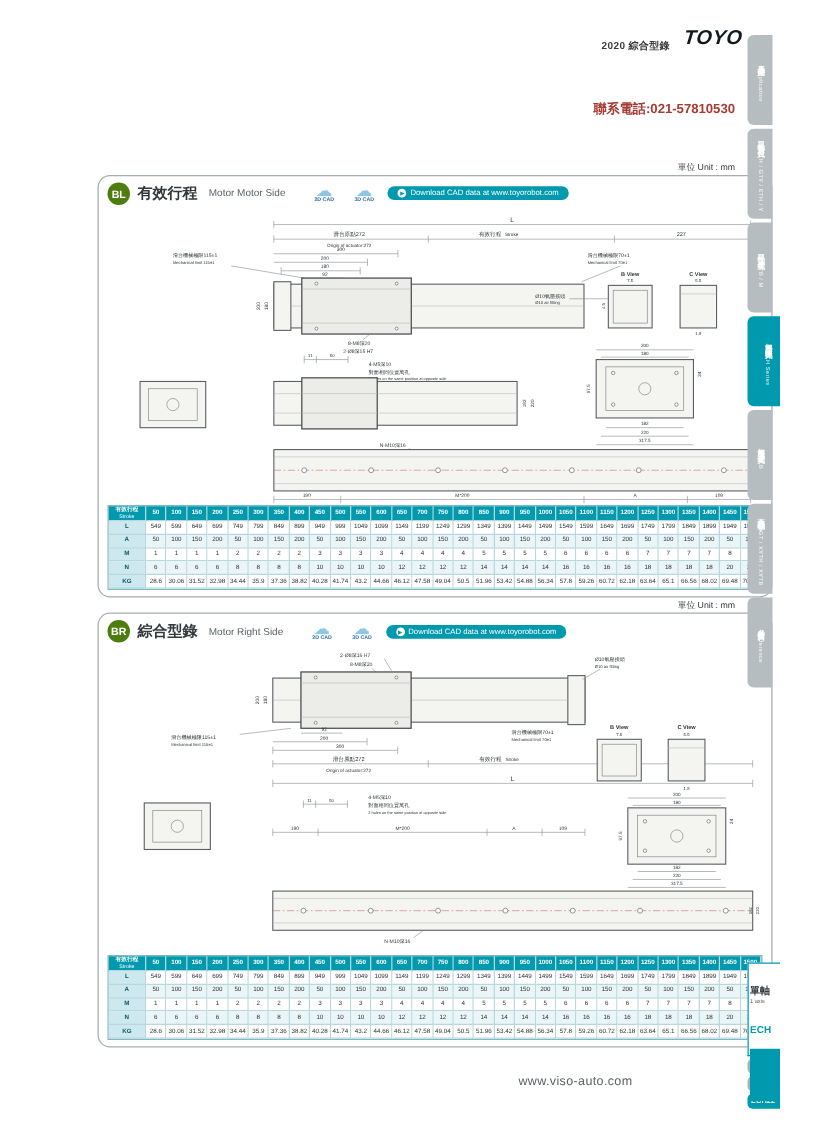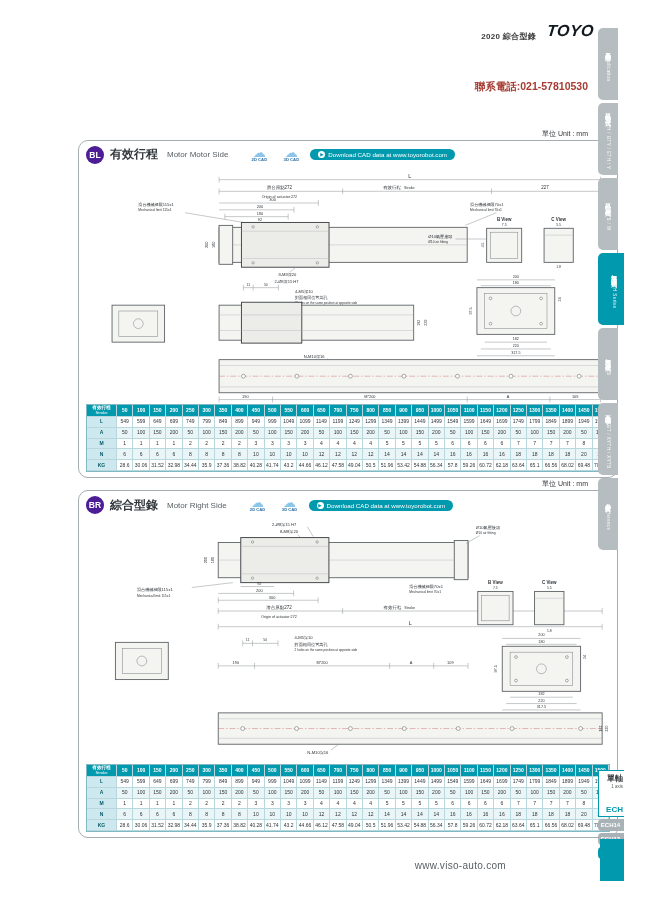--- a/index.html
+++ b/index.html
@@ -19,34 +19,34 @@
 
   
   .side-tabs { position:absolute; top:28px; right:0; display:flex; flex-direction:column; gap:3px; }
   .tab { writing-mode:vertical-rl; width:20px; height:72px; background:#b6bdc0; border-radius:5px 0 0 5px; color:#fff; text-align:center; padding:3px 1px; overflow:hidden; cursor:pointer; }
   .tab .tzh { font-size:6px; font-weight:bold; letter-spacing:1px; }
   .tab .ten { font-size:4.5px; letter-spacing:.4px; opacity:.95; }
   .tab.active { background:#0099ad; width:26px; }
 
   
   .bottom-nav { position:absolute; right:0; top:770px; display:flex; flex-direction:column; align-items:flex-end; gap:2px; }
-  .series-box { width:26px; background:#fff; border:1px solid #0099ad; border-right:none; text-align:right; padding:2px 1px; }
+  .series-box { width:26px; background:#fff; border:1px solid #0099ad; border-right:none; text-align:left; padding:16px 1px; }
   .s-zh { font-size:8px; font-weight:bold; color:#33383c; }
   .s-ax { font-size:4.5px; color:#5a6064; }
   .s-code { font-size:8px; font-weight:bold; color:#0099ad;margin-top:16px; }
   .ech-tab { width:26px; text-align:center; font-size:6px; font-weight:bold; color:#fff; background:#a9b2b6; padding:3px 1px 3px 0; border-radius:4px 0 0 4px; cursor:pointer; }
   .ech-tab.active { background:#0099ad; }
 
   .footer-url { position:absolute; bottom:30px; right:118px; font-size:10px; color:#5a6064; letter-spacing:.3px;text-align:right; }
   .corner-block { position:absolute; right:0; bottom:20px; width:24px; height:42px; background:#0099ad; }
 
   
   .panel { position:absolute; left:78px; width:540px; background:#fff; border:1px solid #a6adb0; border-radius:10px; display:flex; flex-direction:column; padding:4px 7px 5px; }
   .sec-head { display:flex; align-items:center; gap:6px; height:20px; }
-  .badge { width:18px; height:18px; border-radius:50%; background:#4c1d95; color:#fff; font-size:8.5px; font-weight:bold; display:flex; align-items:center; justify-content:center; flex:0 0 auto; }
+  .badge { width:18px; height:18px; border-radius:50%; background:#4d7c0f; color:#fff; font-size:8.5px; font-weight:bold; display:flex; align-items:center; justify-content:center; flex:0 0 auto; }
   .sec-zh { font-size:12px; font-weight:bold; color:#33383c; }
   .sec-en { font-size:8px; color:#5a6064; margin-left:3px; }
   .cad-group { display:flex; align-items:center; gap:6px; margin-left:12px; }
   .cloud { display:flex; flex-direction:column; align-items:center; width:26px; line-height:1; cursor:pointer; }
   .cloud-glyph { font-size:13px; color:#8ec6e8; line-height:.8; }
   .cloud-label { font-size:4.2px; color:#2a6fa8; font-weight:bold; margin-top:-1px; }
   .dl-pill { display:flex; align-items:center; gap:3px; background:#0099ad; color:#fff; font-size:6.2px; padding:2px 8px; border-radius:8px; cursor:pointer; }
   .play { font-size:4.5px; background:#fff; color:#0099ad; border-radius:50%; width:7px; height:7px; display:flex; align-items:center; justify-content:center; }
 
   

